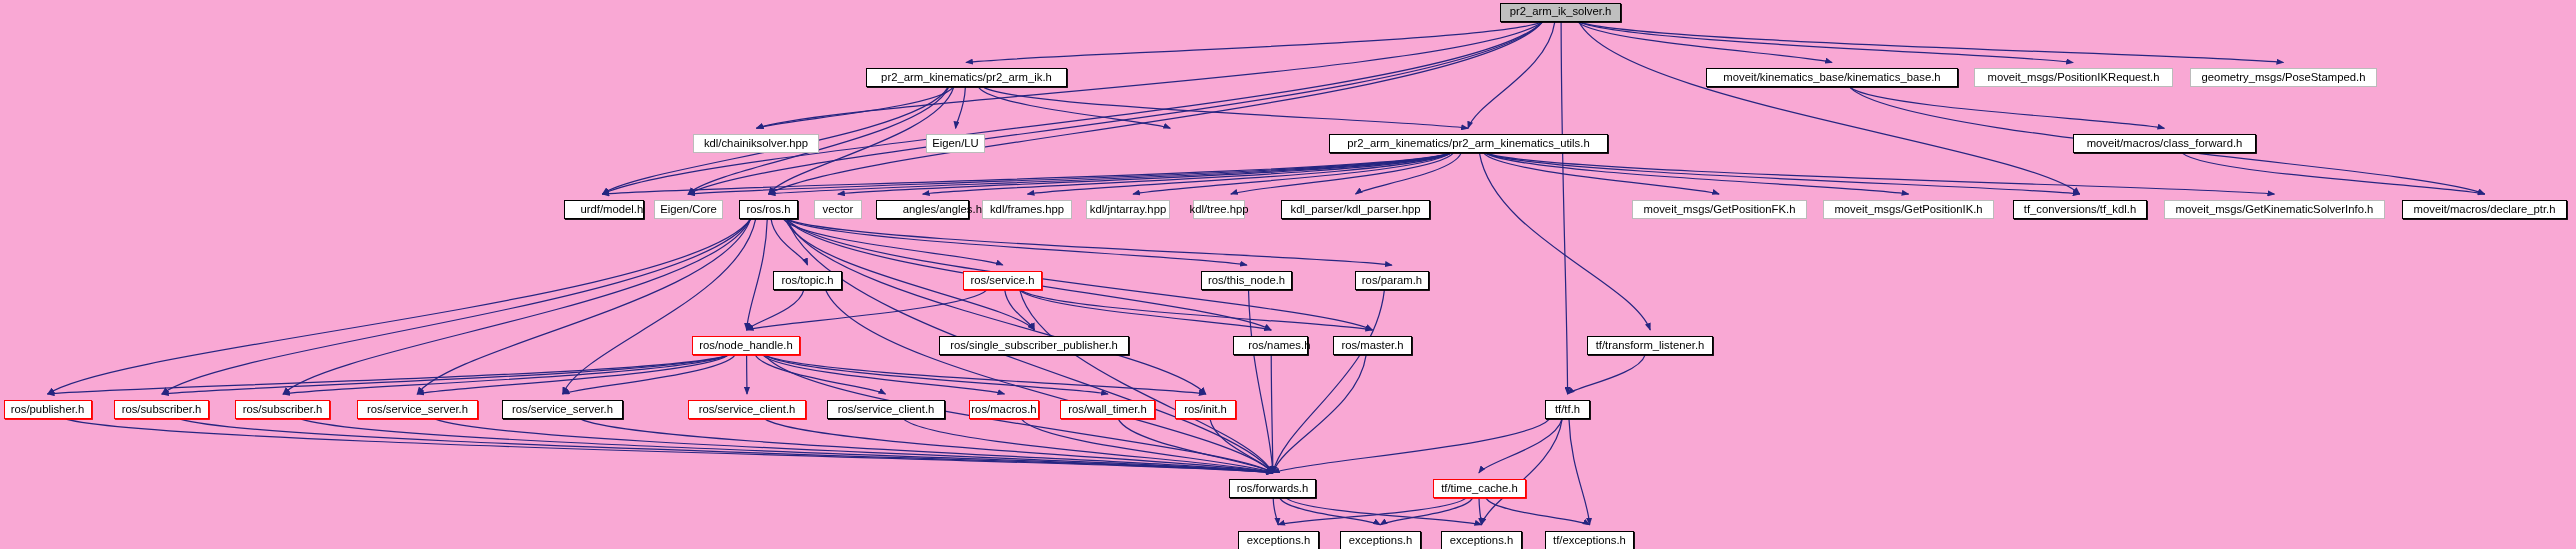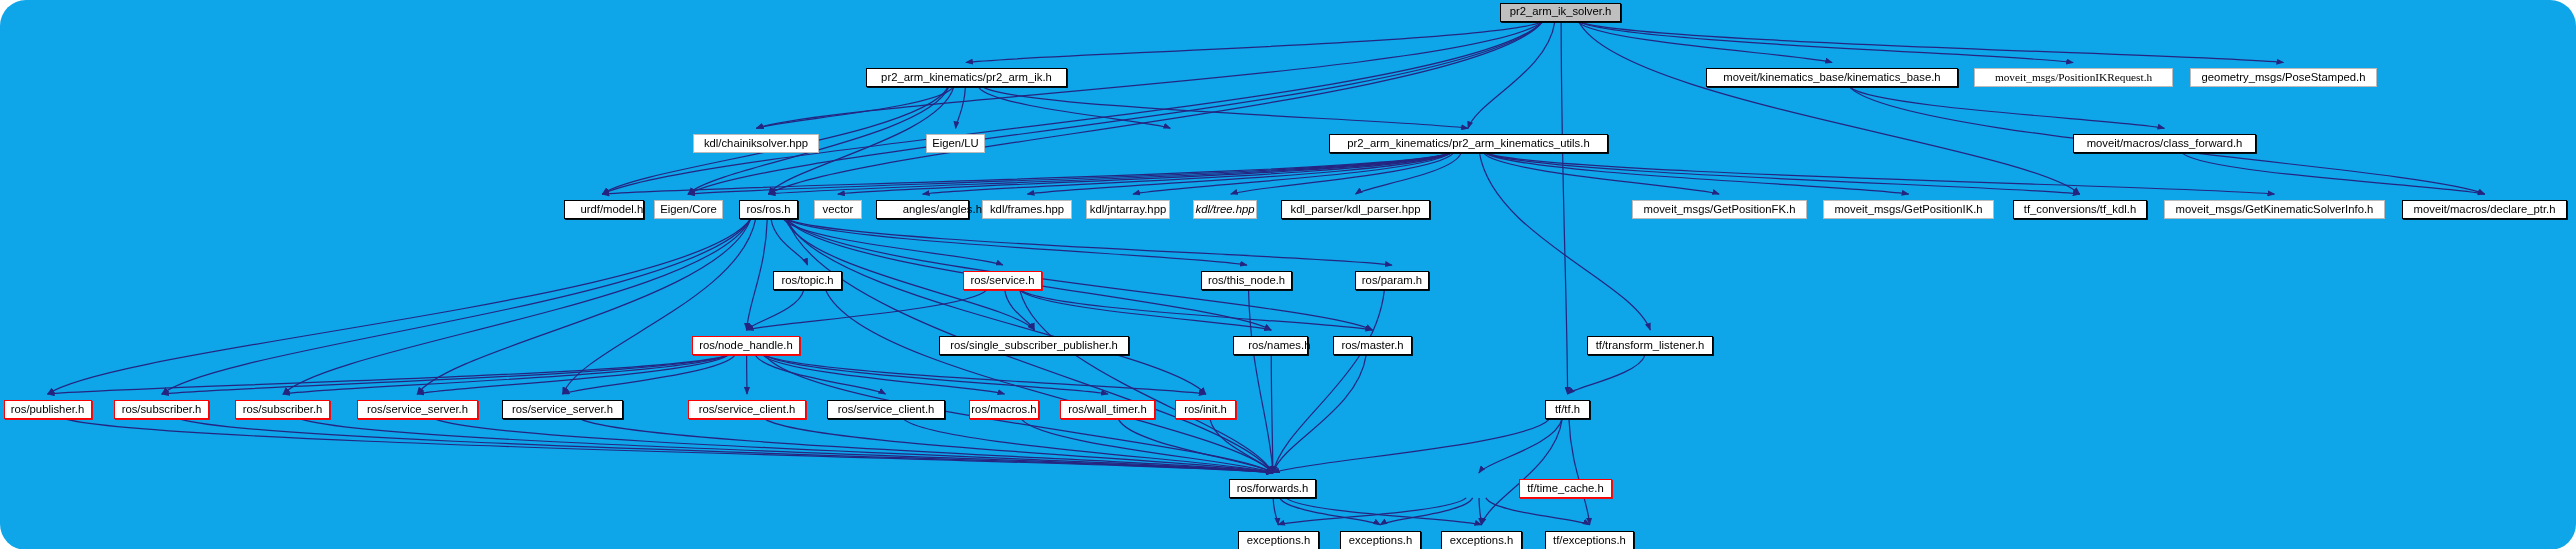--- a/index.html
+++ b/index.html
@@ -5,24 +5,23 @@
 <style>
   html, body {
     margin: 0;
     padding: 0;
     background: #ffffff;
   }
   #graph-root {
     position: relative;
     width: 2576px;
     height: 550px;
-    background: #0ea5e9;
+    background: #f9a8d4;
     font-family: "Liberation Sans", sans-serif;
     overflow: hidden;
-    border-radius: 26px;
   }
   #edge-layer {
     position: absolute;
     left: 0;
     top: 0;
     width: 2576px;
     height: 550px;
     pointer-events: none;
   }
   #node-layer {
@@ -179,21 +178,21 @@
   <div id="node-layer">
       <div class="node root" style="left: 1500px; top: 2.6px; width: 121px;">
         <span class="node-label">pr2_arm_ik_solver.h</span>
       </div>
       <div class="node solid" style="left: 866px; top: 68px; width: 201px;">
         <span class="node-label">pr2_arm_kinematics/pr2_arm_ik.h</span>
       </div>
       <div class="node solid" style="left: 1706px; top: 68px; width: 252px;">
         <span class="node-label">moveit/kinematics_base/kinematics_base.h</span>
       </div>
-      <div class="node grey" style="left: 1974px; top: 68px; width: 199px; font-family: Liberation Serif, serif;">
+      <div class="node grey" style="left: 1974px; top: 68px; width: 199px;">
         <span class="node-label">moveit_msgs/PositionIKRequest.h</span>
       </div>
       <div class="node grey" style="left: 2190px; top: 68px; width: 187px; text-align: center;">
         <span class="node-label">geometry_msgs/PoseStamped.h</span>
       </div>
       <div class="node grey" style="left: 693px; top: 134px; width: 126px;">
         <span class="node-label">kdl/chainiksolver.hpp</span>
       </div>
       <div class="node grey" style="left: 926px; top: 134px; width: 59px;">
         <span class="node-label">Eigen/LU</span>
@@ -218,21 +217,21 @@
       </div>
       <div class="node solid" style="left: 876px; top: 200px; width: 93px; padding-left: 44px;">
         <span class="node-label">angles/angles.h</span>
       </div>
       <div class="node grey" style="left: 982px; top: 200px; width: 90px;">
         <span class="node-label">kdl/frames.hpp</span>
       </div>
       <div class="node grey" style="left: 1086px; top: 200px; width: 84px;">
         <span class="node-label">kdl/jntarray.hpp</span>
       </div>
-      <div class="node grey" style="left: 1193px; top: 200px; width: 64px; font-style: italic;">
+      <div class="node grey" style="left: 1193px; top: 200px; width: 52px;">
         <span class="node-label">kdl/tree.hpp</span>
       </div>
       <div class="node solid" style="left: 1281px; top: 200px; width: 149px;">
         <span class="node-label">kdl_parser/kdl_parser.hpp</span>
       </div>
       <div class="node grey" style="left: 1632px; top: 200px; width: 175px;">
         <span class="node-label">moveit_msgs/GetPositionFK.h</span>
       </div>
       <div class="node grey" style="left: 1823px; top: 200px; width: 171px;">
         <span class="node-label">moveit_msgs/GetPositionIK.h</span>
@@ -302,21 +301,21 @@
       </div>
       <div class="node red" style="left: 1175px; top: 400px; width: 61px;">
         <span class="node-label">ros/init.h</span>
       </div>
       <div class="node solid" style="left: 1545px; top: 400px; width: 45px;">
         <span class="node-label">tf/tf.h</span>
       </div>
       <div class="node solid" style="left: 1229px; top: 479px; width: 87px;">
         <span class="node-label">ros/forwards.h</span>
       </div>
-      <div class="node red" style="left: 1519px; top: 479px; width: 93px;">
+      <div class="node red" style="left: 1433px; top: 479px; width: 93px;">
         <span class="node-label">tf/time_cache.h</span>
       </div>
       <div class="node solid" style="left: 1238px; top: 531px; width: 81px;">
         <span class="node-label">exceptions.h</span>
       </div>
       <div class="node solid" style="left: 1340px; top: 531px; width: 81px;">
         <span class="node-label">exceptions.h</span>
       </div>
       <div class="node solid" style="left: 1441px; top: 531px; width: 81px;">
         <span class="node-label">exceptions.h</span>

